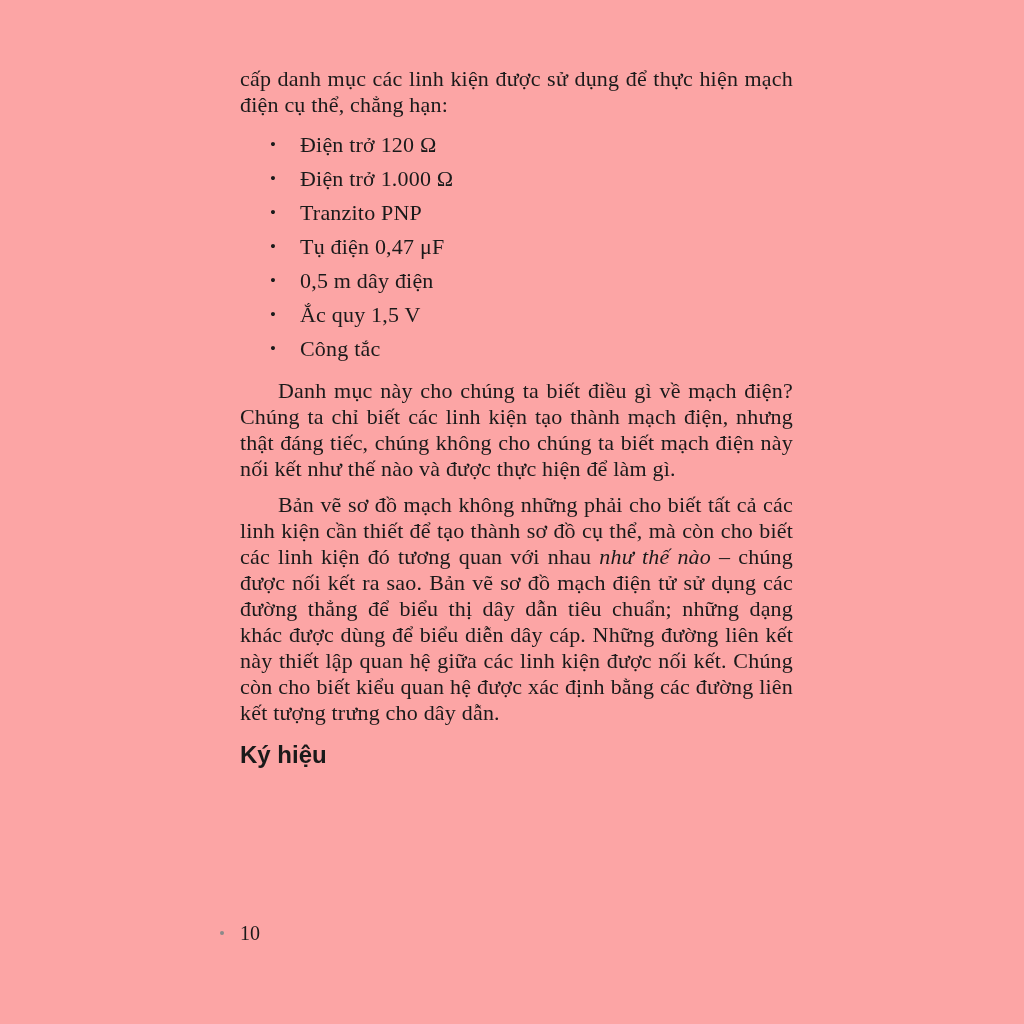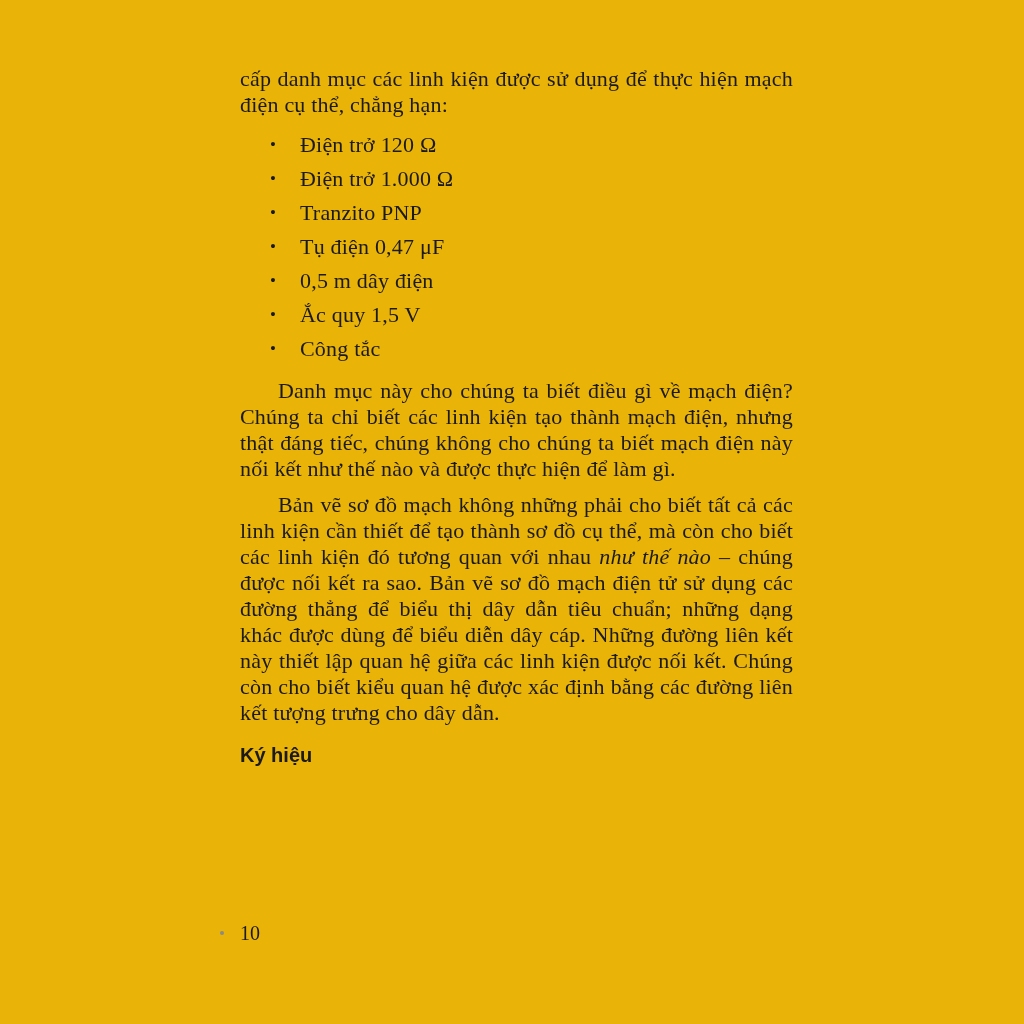--- a/index.html
+++ b/index.html
@@ -4,21 +4,21 @@
 <style>
   html, body {
     margin: 0;
     padding: 0;
     background: #ffffff;
   }
   .page {
     position: relative;
     width: 1024px;
     height: 1024px;
-    background: #eab308;
+    background: #fca5a5;
     overflow: hidden;
     font-family: "Liberation Serif", "DejaVu Serif", serif;
     color: #1a1a1a;
   }
   .content {
     position: absolute;
     left: 240px;
     top: 66px;
     width: 553px;
     font-size: 22px;
@@ -49,21 +49,21 @@
     top: 0;
     font-size: 17px;
     line-height: 34px;
   }
   .schematic-italic {
     font-style: italic;
   }
   .section-heading {
     font-family: "Liberation Sans", "DejaVu Sans", sans-serif;
     font-weight: bold;
-    font-size: 20px;
+    font-size: 24px;
     line-height: 30px;
     margin: 14px 0 14px 0;
     text-align: left;
     letter-spacing: 0;
   }
   .para.last {
     margin-bottom: 0;
   }
   .page-number {
     position: absolute;

